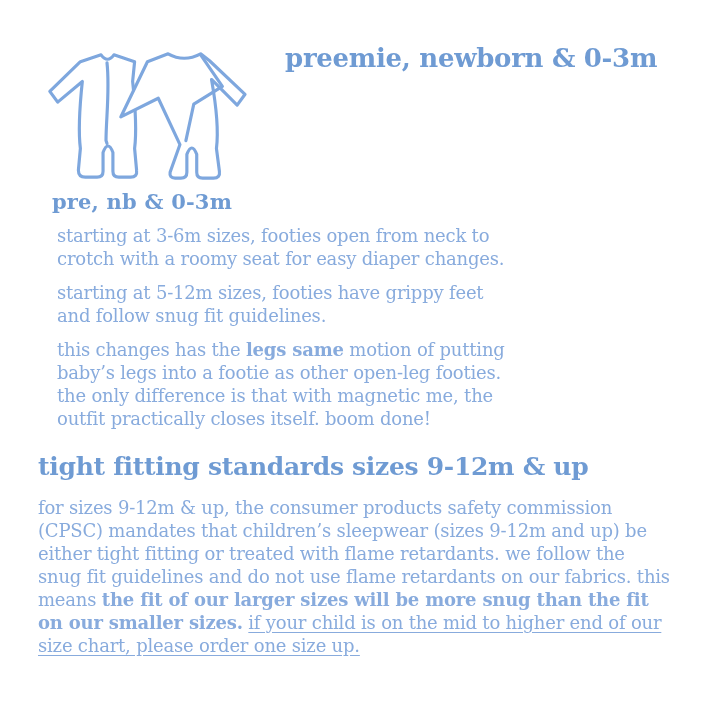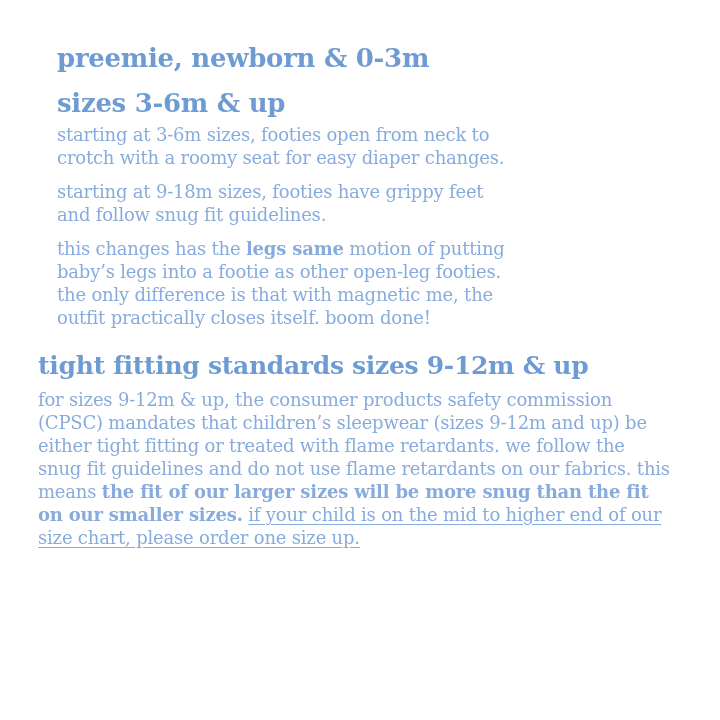--- a/index.html
+++ b/index.html
@@ -34,39 +34,53 @@
     font-size:26px;font-weight:bold;color:var(--hd);
     margin:0 0 6px 0;letter-spacing:-0.3px;line-height:1.1;
   }
   p{
     font-size:18px;color:var(--bd);
     line-height:1.28;margin:0 0 11px 0;letter-spacing:-0.2px;
   }
   p .b{font-weight:bold;}
   p .u{text-decoration:underline;text-underline-offset:3px;}
   .tight-section{padding:12px 40px 0 38px;}
-  .tight-section h2{font-size:25px;margin-bottom:8px;}
+  .tight-section h2{font-size:25px;margin-bottom:15px;}
   .tight-section p{max-width:632px;}
 </style>
 </head>
 <body>
 
 <div class="page">
 
   <div class="row row1">
+    <div class="leftcol">
+      <svg class="illustration" width="212" height="143" viewBox="0 0 215 145" fill="#ffffff" stroke="#7ea7de" stroke-width="3.2" stroke-linejoin="round" stroke-linecap="round">
+
+        <g>
+          <path d="M66,13 L45,20 L14,50 L22,61 L47,40 C44,68 43,92 45,108 L43,130 Q43,137 50,137 L62,137 Q68,137 68,131 L68,112 Q73,99 78,112 L78,131 Q78,137 84,137 L96,137 Q103,137 102,130 L100,108 C102,92 101,68 98,40 L100,20 L79,13 Q72.5,22 66,13 Z"></path>
+          <path fill="none" d="M72,21 C75,48 71,78 71,100 L72,103"></path>
+        </g>
+
+        <g transform="translate(70,0)">
+          <path d="M64,12 L43,20 L16,76 L54,57 L76,104 L66,132 Q65,138 71,138 L77,138 Q83,138 83,132 L83,114 Q88,101 93,114 L93,132 Q93,138 99,138 L110,138 Q117,138 116,131 L113,108 C115,92 113,66 108,38 L134,64 L142,53 L106,19 L97,12 Q80,21 64,12 Z"></path>
+          <path fill="none" d="M97,13 L119,45 L90,63 L82,100"></path>
+        </g>
+      </svg>
+      <div class="caption">pre, nb &amp; 0-3m</div>
+    </div>
     <div class="rightcol">
       <h2>preemie, newborn &amp; 0-3m</h2>
     </div>
   </div>
 
   <div class="row row2">
     <div class="rightcol">
-      <h2>sizes 3-6m &amp; up</h2>
       <p><span>starting at 3-6m sizes, footies open from neck to crotch with a roomy seat for easy diaper changes.</span></p>
-      <p><span>starting at 9-18m sizes, footies have grippy feet and follow snug fit guidelines.</span></p>
+      <p><span>starting at 5-12m sizes, footies have grippy feet and follow snug fit guidelines.</span></p>
       <p><span>this changes has the </span><span class="b">legs same</span><span> motion of putting baby’s legs into a footie as other open-leg footies. the only difference is that with magnetic me, the outfit practically closes itself. boom done!</span></p>
     </div>
   </div>
 
   <div class="tight-section">
     <h2>tight fitting standards sizes 9-12m &amp; up</h2>
     <p><span>for sizes 9-12m &amp; up, the consumer products safety commission (CPSC) mandates that children’s sleepwear (sizes 9-12m and up) be either tight fitting or treated with flame retardants. we follow the snug fit guidelines and do not use flame retardants on our fabrics. this means </span><span class="b">the fit of our larger sizes will be more snug than the fit on our smaller sizes.</span><span> </span><span class="u">if your child is on the mid to higher end of our size chart, please order one size up. </span></p>
   </div>
 
 </div>

